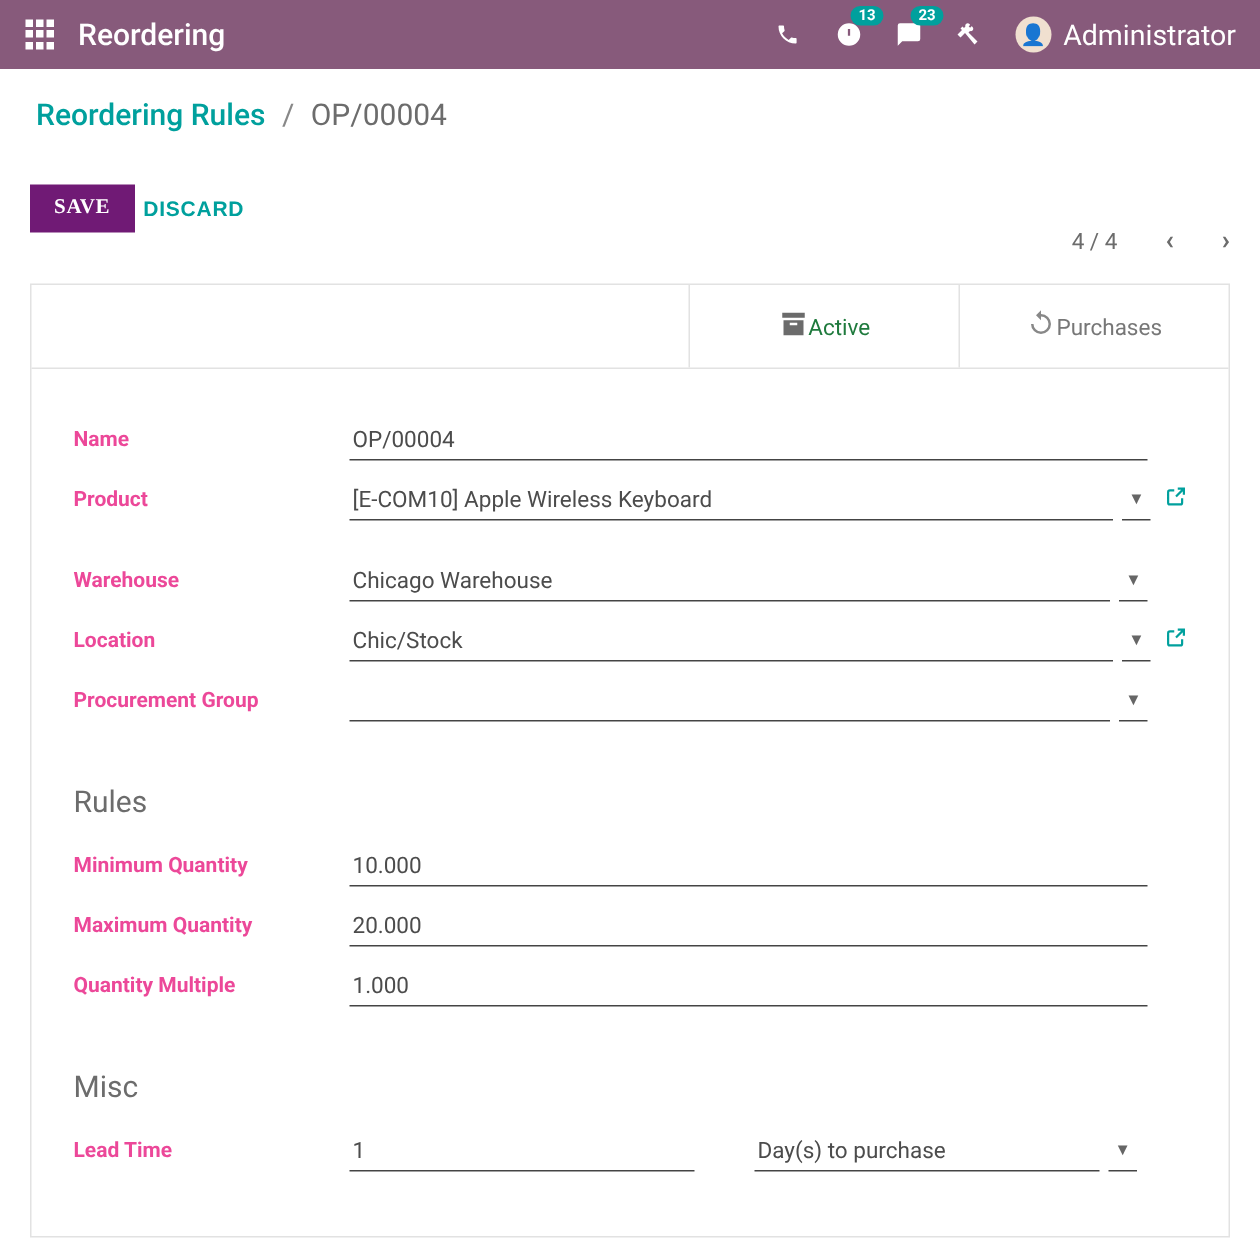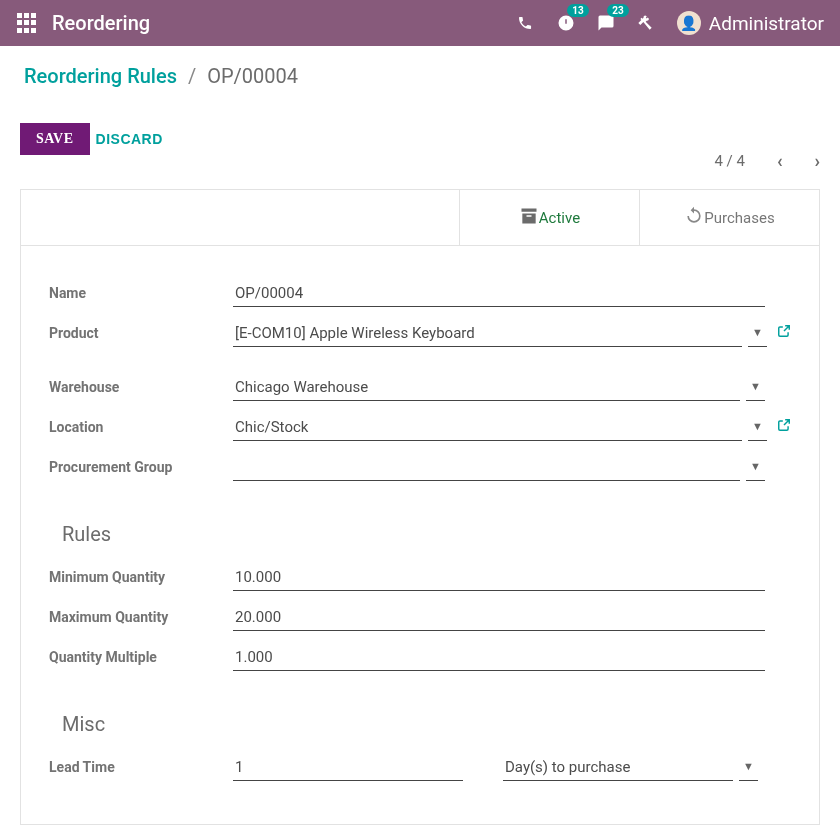--- a/index.html
+++ b/index.html
@@ -30,31 +30,31 @@
 .sheet { margin: 0 20px 20px 20px; border: 1px solid #e2e2e2; background: #fff; }
 .stat-row { display: flex; border-bottom: 1px solid #e2e2e2; height: 56px; }
 .stat-spacer { flex: 1; }
 .stat-btn { border-left: 1px solid #e2e2e2; width: 180px; display: flex; align-items: center; justify-content: center; gap: 0; cursor: pointer; }
 .stat-btn.active .stat-label { color: #1f7a3d; }
 .stat-btn .stat-label { color: #777; font-size: 15px; }
 .stat-icon { color: #777; }
 
 .form-body { padding: 30px 28px 40px 28px; }
 .form-row { display: flex; align-items: center; min-height: 34px; }
-.form-row .label { width: 184px; font-size: 14px; font-weight: 700; color: #737373; }
+.form-row .label { width: 184px; font-size: 14px; font-weight: 700; color: #ec4899; }
 .form-row .field { flex: 1; display: flex; align-items: center; }
 .underline-input { flex: 1; border: none; border-bottom: 1px solid #444; font-size: 15px; color: #4c4c4c; padding: 4px 2px 4px 2px; background: transparent; outline: none; font-family: inherit; }
 .dropdown-arrow { color: #666; font-size: 11px; margin-left: 6px; cursor: pointer; border-bottom: 1px solid #444; padding: 7px 4px 7px 4px; }
 .external-link { color: #00a09d; margin-left: 10px; cursor: pointer; font-size: 15px; }
 
 .gap-sm { height: 6px; }
 .gap-md { height: 20px; }
 .gap-lg { height: 38px; }
 
-.section-title { font-size: 20px; color: #6c6c6c; font-weight: 400; margin-bottom: 14px; margin-left: 13px; }
+.section-title { font-size: 20px; color: #6c6c6c; font-weight: 400; margin-bottom: 14px; }
 
 .dual-field { display: flex; gap: 40px; align-items: center; }
 .dual-field .underline-input { width: 230px; flex: none; }
 .dual-field .select-wrap { flex: 1; display: flex; align-items: center; }
 </style>
 </head>
 <body>
 
 <div class="topbar">
   <div class="apps-icon">

